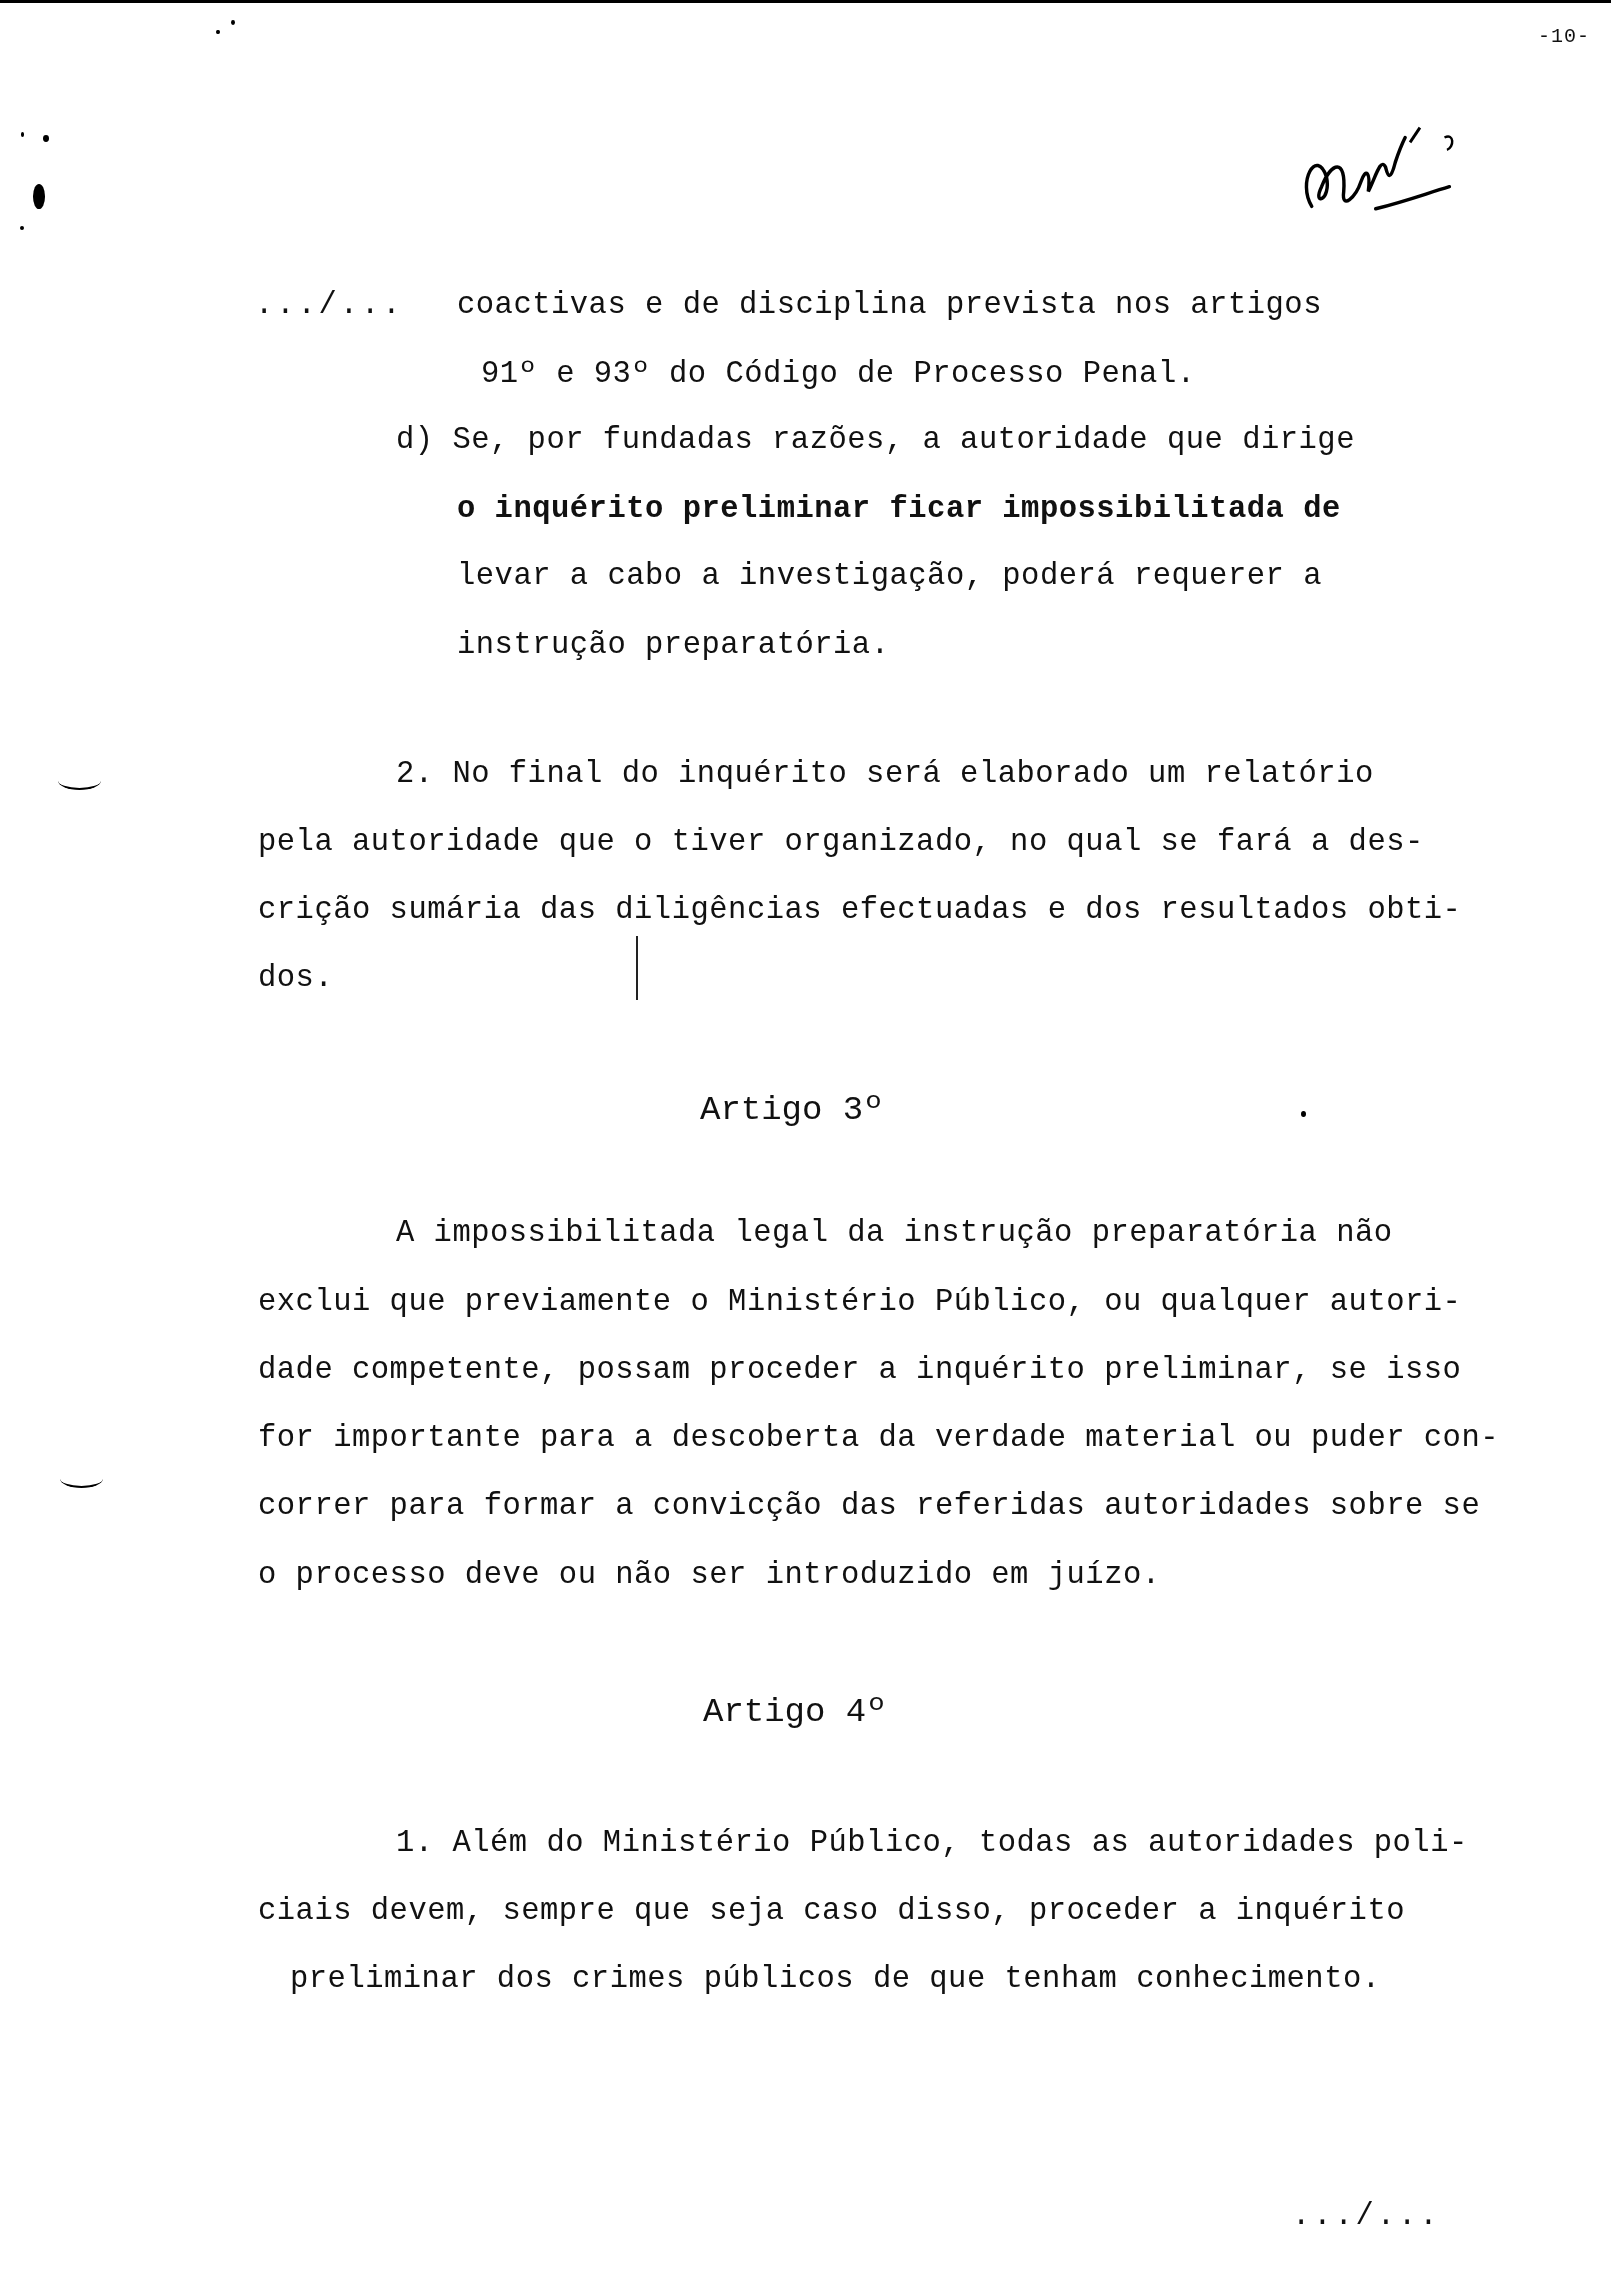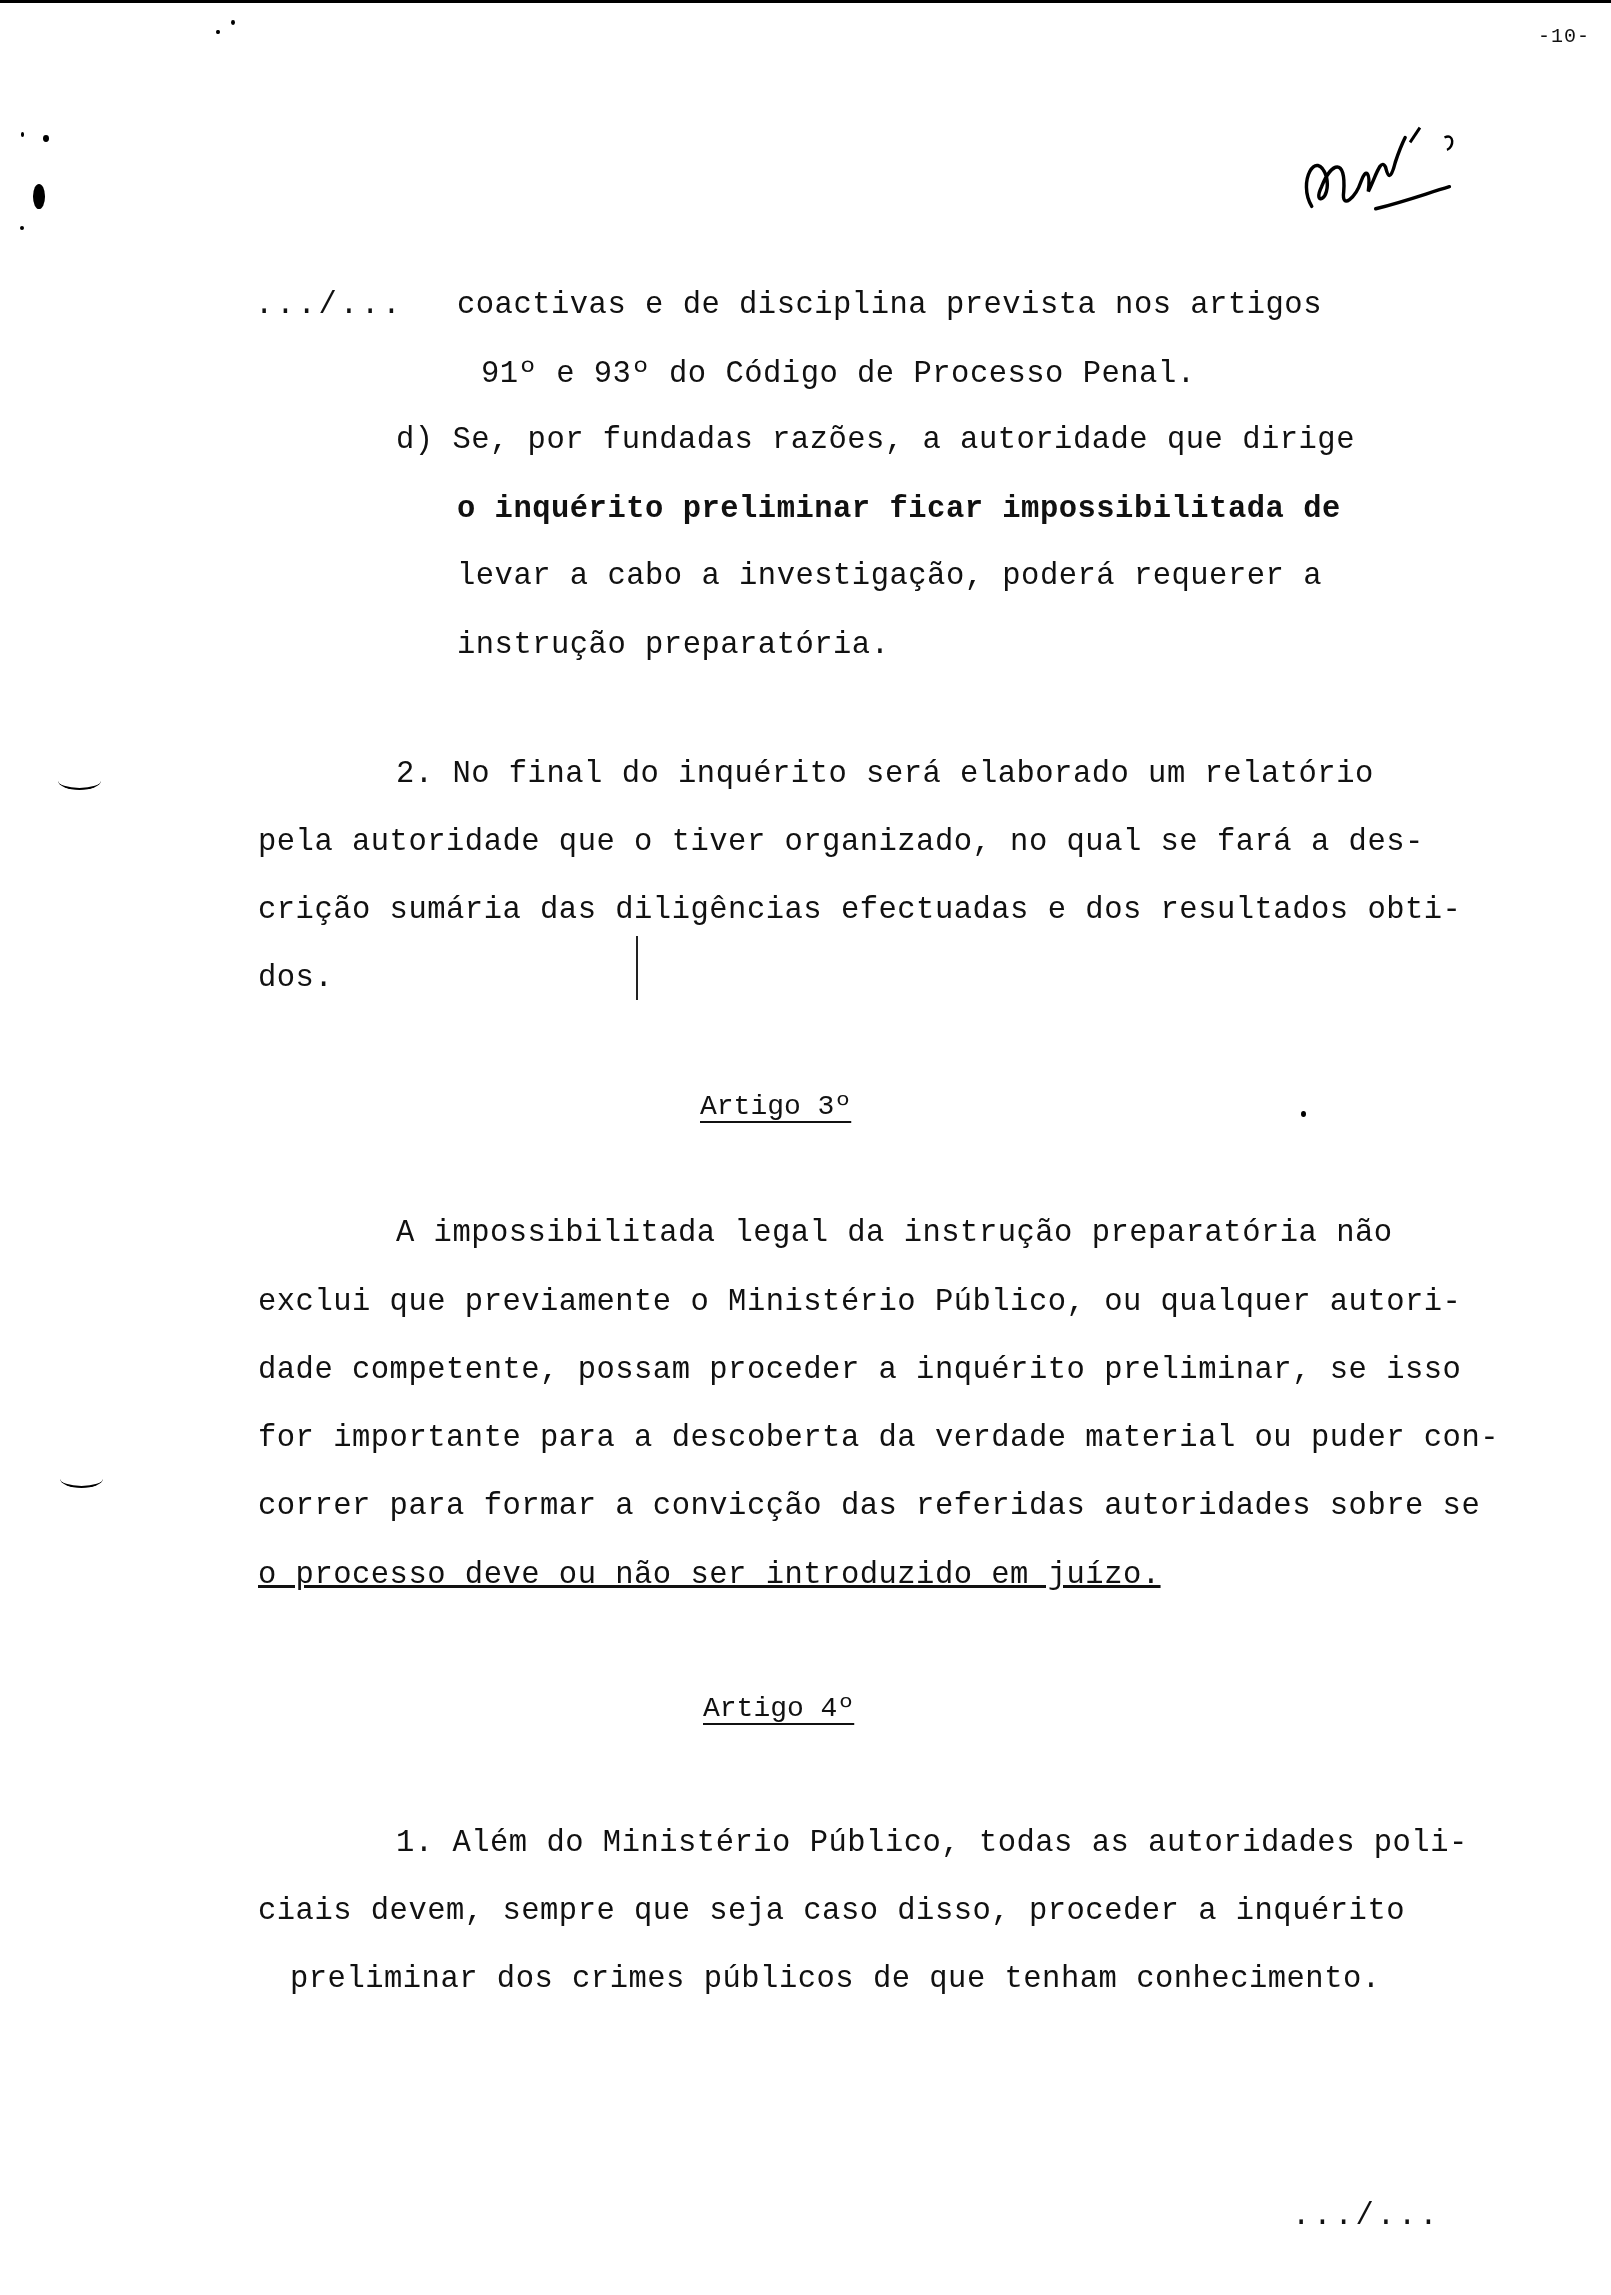--- a/index.html
+++ b/index.html
@@ -39,23 +39,22 @@
     }
     .line {
       position: absolute;
       font-size: 30.5px;
       white-space: pre;
       letter-spacing: 0.5px;
       line-height: 1;
     }
     .heading {
       position: absolute;
-      font-size: 28px;
+      font-size: 34px;
       white-space: pre;
-      text-decoration: underline;
       text-underline-offset: 6.9px;
       text-decoration-thickness: 2px;
       line-height: 1;
     }
     .continuation {
       position: absolute;
       font-size: 30.5px;
       letter-spacing: 2.9px;
       white-space: pre;
       line-height: 1;
@@ -118,21 +117,21 @@
 <div class="line" style="left:258px; top:827px;">pela autoridade que o tiver organizado, no qual se fará a des-</div>
 <div class="line" style="left:258px; top:895px;">crição sumária das diligências efectuadas e dos resultados obti-</div>
 <div class="line" style="left:258px; top:963px;">dos.</div>
 
 <div class="heading" style="left:700px; top:1093px;">Artigo 3º</div>
 <div class="line" style="left:396px; top:1218px;">A impossibilitada legal da instrução preparatória não</div>
 <div class="line" style="left:258px; top:1287px;">exclui que previamente o Ministério Público, ou qualquer autori-</div>
 <div class="line" style="left:258px; top:1355px;">dade competente, possam proceder a inquérito preliminar, se isso</div>
 <div class="line" style="left:258px; top:1423px;">for importante para a descoberta da verdade material ou puder con-</div>
 <div class="line" style="left:258px; top:1491px;">correr para formar a convicção das referidas autoridades sobre se</div>
-<div class="line" style="left:258px; top:1560px;text-decoration:underline;">o processo deve ou não ser introduzido em juízo.</div>
+<div class="line" style="left:258px; top:1560px;">o processo deve ou não ser introduzido em juízo.</div>
 
 <div class="heading" style="left:703px; top:1695px;">Artigo 4º</div>
 <div class="line" style="left:396px; top:1828px;">1. Além do Ministério Público, todas as autoridades poli-</div>
 <div class="line" style="left:258px; top:1896px;">ciais devem, sempre que seja caso disso, proceder a inquérito</div>
 <div class="line" style="left:258px; top:1964px;margin-left:32px;">preliminar dos crimes públicos de que tenham conhecimento.</div>
 
 <div class="continuation" style="left:1292px; top:2201px;">.../...</div>
 
 
 </body></html>

